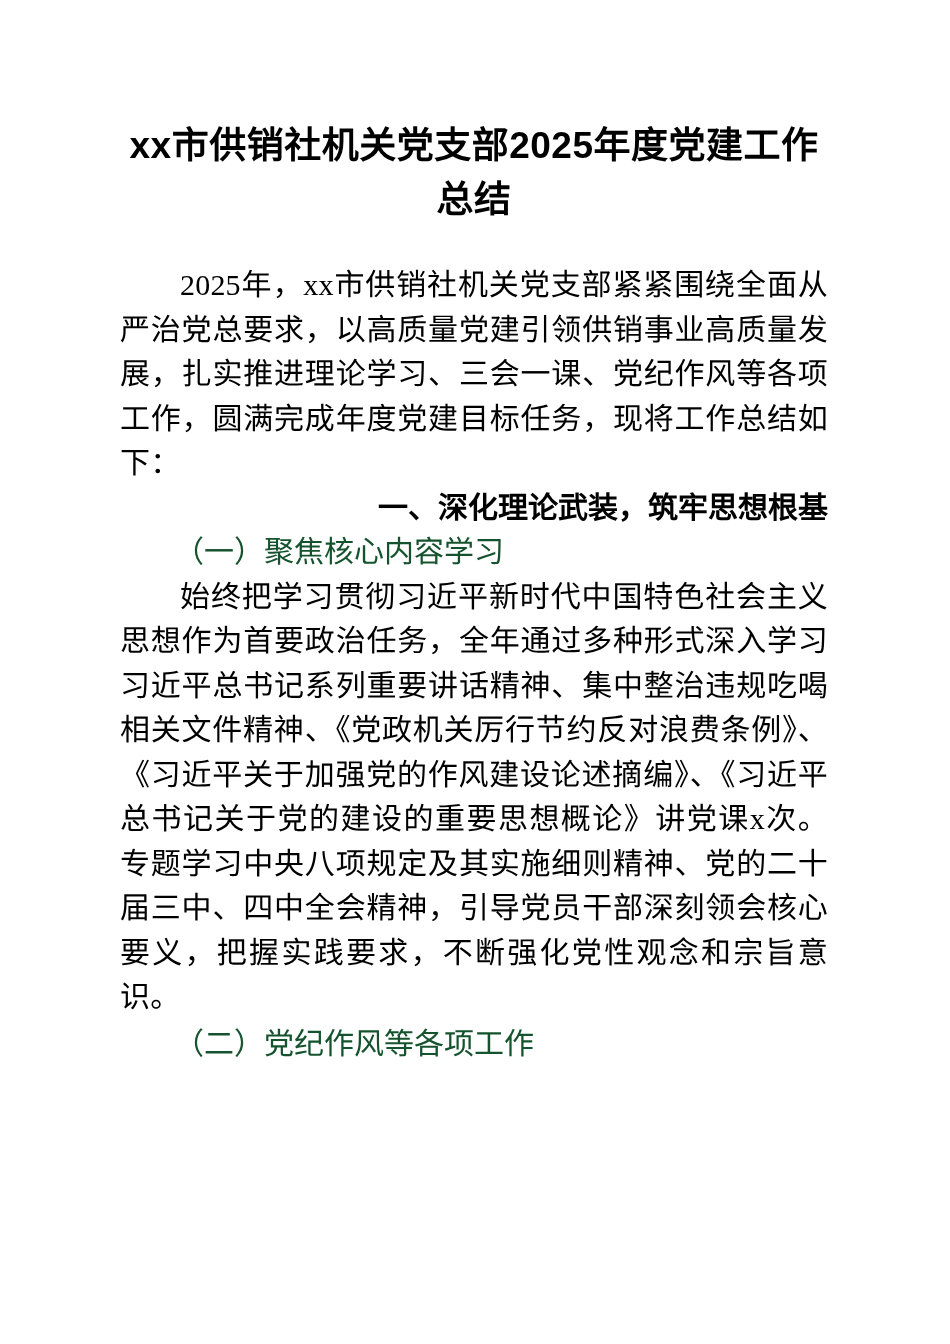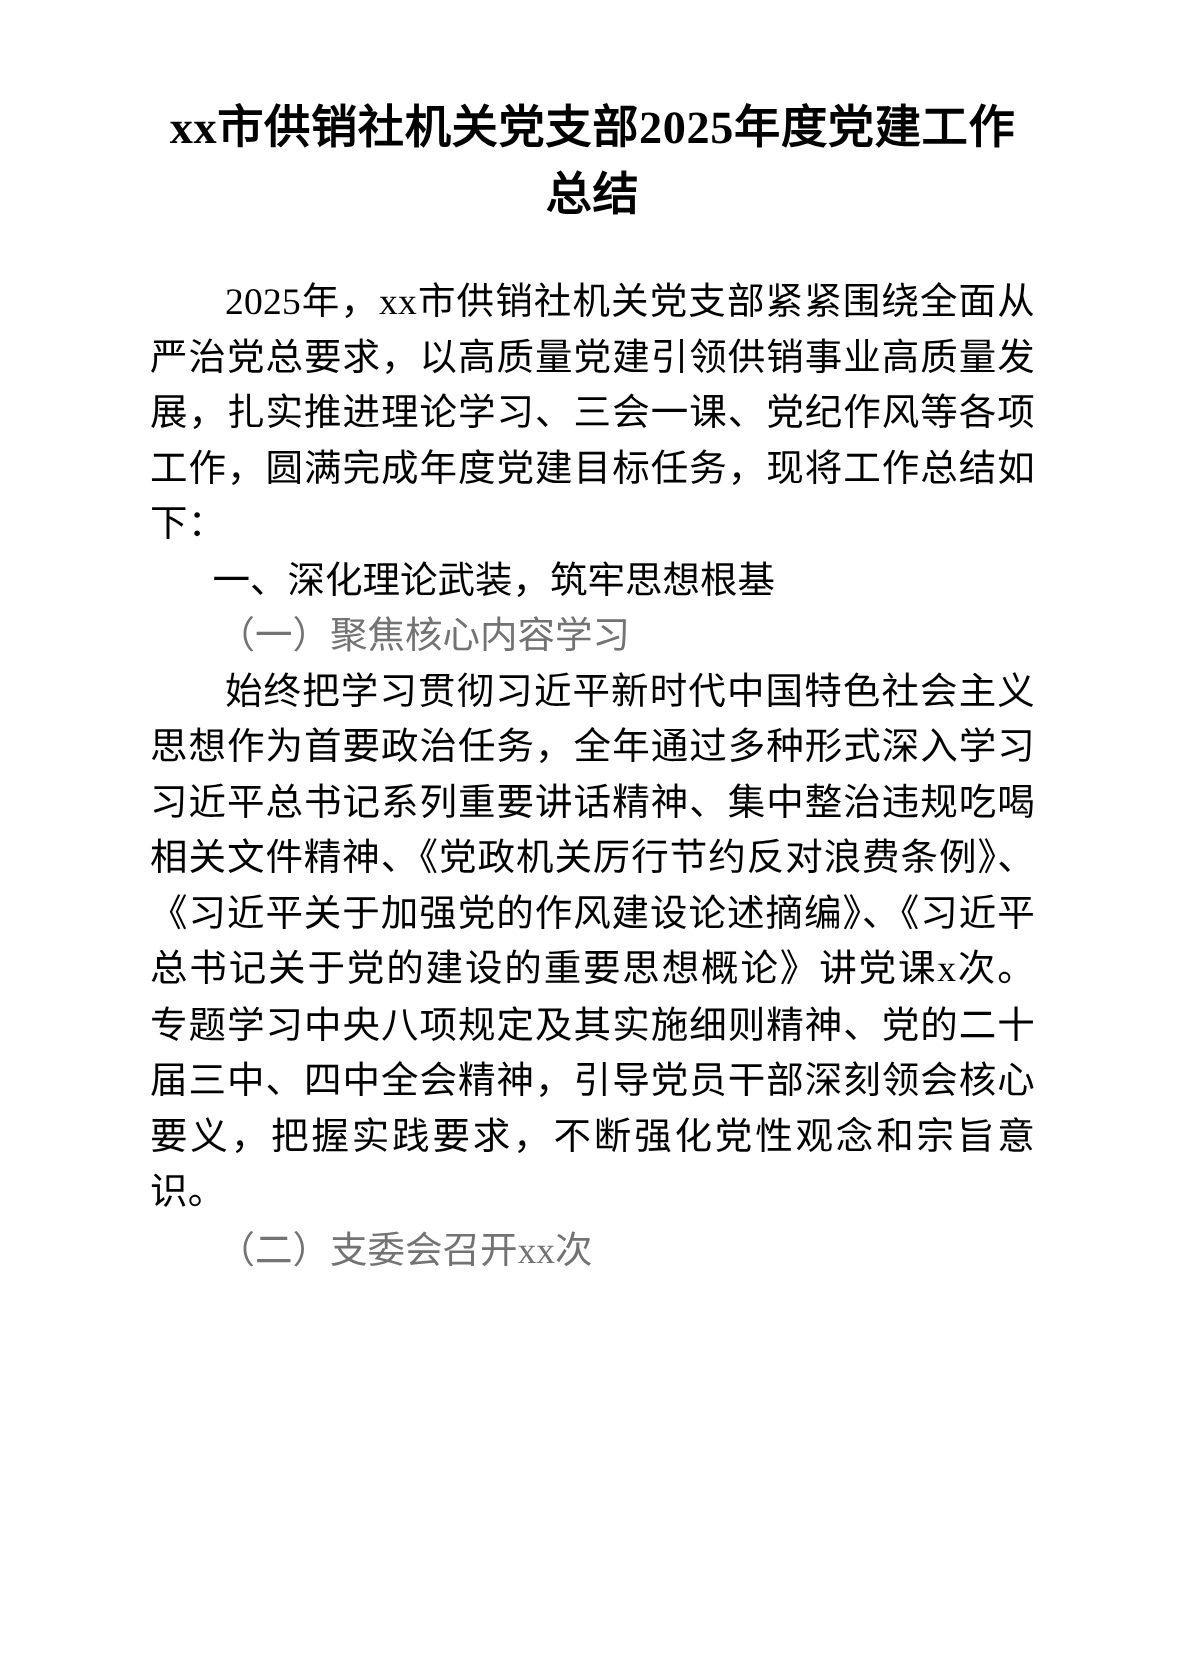--- a/index.html
+++ b/index.html
@@ -20,28 +20,28 @@
 
   #content {
     position: absolute;
     left: 120px;
     top: 0;
     width: 708px;
   }
 
   
   .doc-title {
-    font-family: Liberation Serif, serif;
+    font-family: Liberation Sans, sans-serif;
     font-weight: bold;
     font-size: 37px;
     line-height: 54px;
     text-align: center;
     color: #000000;
     margin: 0;
-    padding-top: 76px;
+    padding-top: 119px;
     letter-spacing: 0.5px;
     word-break: break-all;
   }
 
   
   .body-block {
     padding-top: 36px;
   }
 
   p.para {
@@ -56,36 +56,36 @@
     word-break: break-all;
     letter-spacing: 0.2px;
   }
 
   p.para.lead {
     margin-bottom: 0;
   }
 
   h2.section-heading {
     font-family: "Liberation Sans", "DejaVu Sans", sans-serif;
-    font-weight: normal;
+    font-weight: bold;
     font-size: 30px;
     line-height: 44.5px;
     color: #000000;
     margin: 0;
     text-indent: 50px;
-    text-align: left;
+    text-align: right;
     word-break: break-all;
   }
 
   h3.sub-heading {
     font-family: "Liberation Serif", "DejaVu Serif", serif;
     font-weight: normal;
     font-size: 30px;
     line-height: 44.5px;
-    color: #737373;
+    color: #14532d;
     margin: 0;
     text-indent: 54px;
     text-align: left;
     word-break: break-all;
   }
 
   .spacer-sm { height: 2px; }
 </style>
 </head>
 <body>
@@ -101,18 +101,18 @@
       <p class="para lead">2025年，xx市供销社机关党支部紧紧围绕全面从严治党总要求，以高质量党建引领供销事业高质量发展，扎实推进理论学习、三会一课、党纪作风等各项工作，圆满完成年度党建目标任务，现将工作总结如下：</p>
 
       <h2 class="section-heading">一、深化理论武装，筑牢思想根基</h2>
 
       <h3 class="sub-heading">（一）聚焦核心内容学习</h3>
 
       <p class="para">始终把学习贯彻习近平新时代中国特色社会主义思想作为首要政治任务，全年通过多种形式深入学习习近平总书记系列重要讲话精神、集中整治违规吃喝相关文件精神、《党政机关厉行节约反对浪费条例》、《习近平关于加强党的作风建设论述摘编》、《习近平总书记关于党的建设的重要思想概论》讲党课x次。专题学习中央八项规定及其实施细则精神、党的二十届三中、四中全会精神，引导党员干部深刻领会核心要义，把握实践要求，不断强化党性观念和宗旨意识。</p>
 
       <div class="spacer-sm"></div>
 
-      <h3 class="sub-heading">（二）支委会召开xx次</h3>
+      <h3 class="sub-heading">（二）党纪作风等各项工作</h3>
 
 
     </div>
   </div>
 </div>
 
 </body></html>

